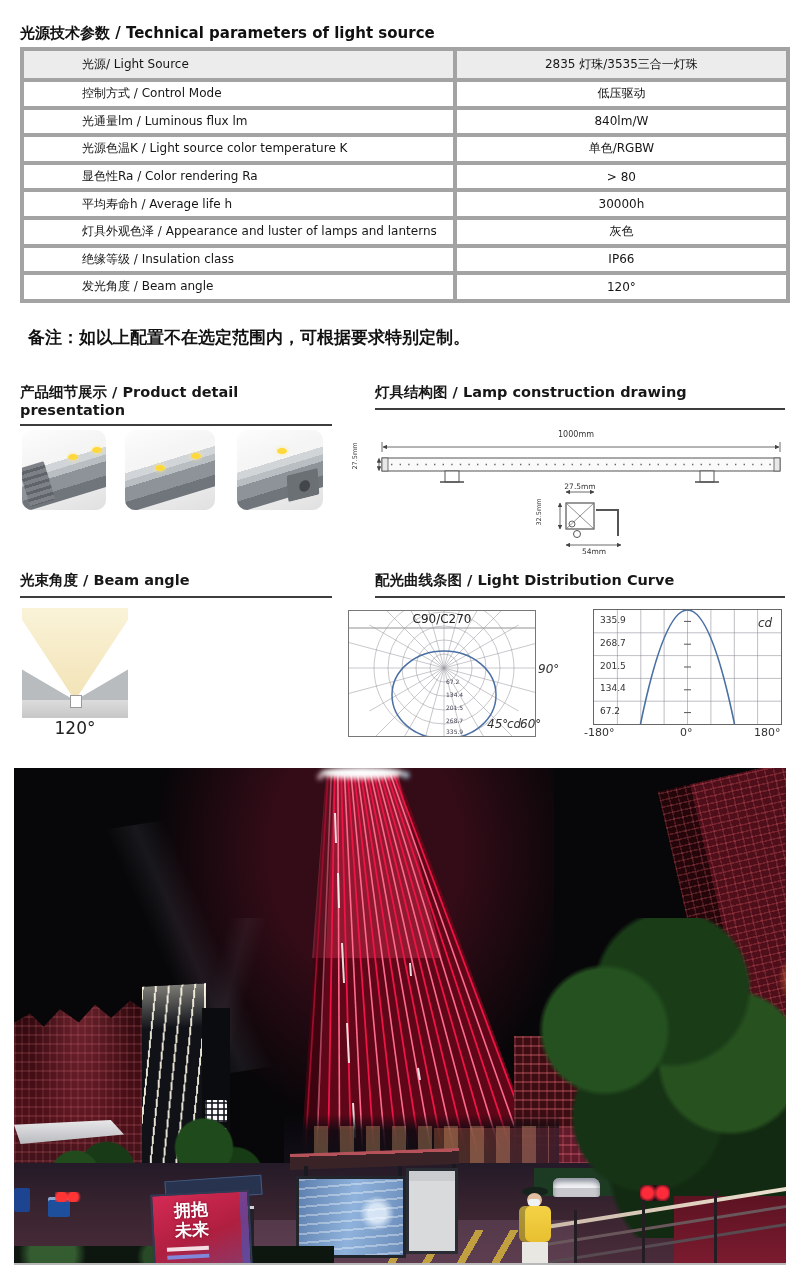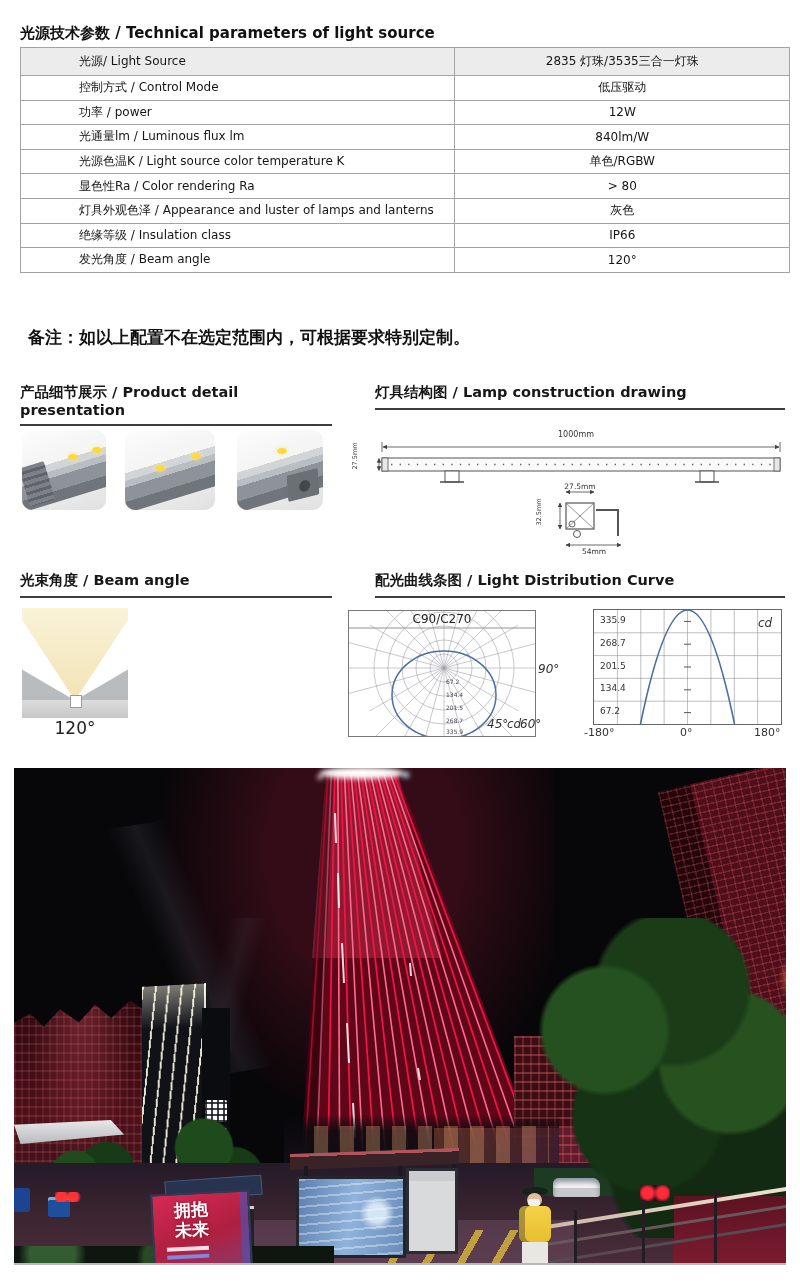--- a/index.html
+++ b/index.html
@@ -6,21 +6,21 @@
   .page{position:relative;width:800px;height:1288px;background:#ffffff;overflow:hidden;
         font-family:"DejaVu Sans","Liberation Sans",sans-serif;color:#1a1a1a;}
   .abs{position:absolute;}
   
   .doc-title{position:absolute;left:20px;top:14px;font-size:15px;font-weight:bold;color:#111;}
   .sec-hd{position:absolute;font-size:14.5px;font-weight:bold;color:#171717;
           padding-bottom:6px;border-bottom:2px solid #3d3d3d;}
   
   .spec-table{position:absolute;left:20px;top:47px;width:770px;border-collapse:collapse;
               font-size:12px;color:#161616;}
-  .spec-table td{border:1px solid #a3a3a3;height:23.6px;padding:0;margin-left:32px;}
+  .spec-table td{border:4px solid #a3a3a3;height:23.6px;padding:0;margin-left:32px;}
   .spec-table tr.hdr td{height:27px;background:#ececec;}
   .spec-table td.p{padding-left:58px;}
   .spec-table td.v{text-align:center;}
   .note{position:absolute;left:28px;top:326px;font-size:17px;font-weight:600;color:#111;}
   
   .thumb{position:absolute;top:430px;height:80px;border-radius:10px;overflow:hidden;
          background:linear-gradient(160deg,#fdfdfd,#ededed 65%,#e0e0e0);}
   .alu{position:absolute;left:-18%;top:26%;width:150%;height:58%;transform:rotate(-17deg);border-radius:3px;
        background:linear-gradient(180deg,#f5f5f5 0 16%,#d2d5d8 16% 32%,#b9bec3 32% 46%,#8d9399 46% 76%,#6f757b 76%);}
   .led{position:absolute;width:10px;height:6px;border-radius:50%;background:#ffd83c;box-shadow:0 0 4px #ffe98c;}
@@ -67,34 +67,34 @@
     <tbody>
       <tr class="hdr">
         <td class="p">光源/ Light Source</td>
         <td class="v">2835 灯珠/3535三合一灯珠</td>
         </tr>
       <tr>
         <td class="p">控制方式 / Control Mode</td>
         <td class="v">低压驱动</td>
         </tr>
       <tr>
-        <td class="p">功率 / power</td>
-        <td class="v">12W</td>
-        </tr>
-      <tr>
         <td class="p">光通量lm / Luminous flux lm</td>
         <td class="v">840lm/W</td>
         </tr>
       <tr>
         <td class="p">光源色温K / Light source color temperature K</td>
         <td class="v">单色/RGBW</td>
         </tr>
       <tr>
         <td class="p">显色性Ra / Color rendering Ra</td>
         <td class="v">&gt; 80</td>
+        </tr>
+      <tr>
+        <td class="p">平均寿命h / Average life h</td>
+        <td class="v">30000h</td>
         </tr>
       <tr>
         <td class="p">灯具外观色泽 / Appearance and luster of lamps and lanterns</td>
         <td class="v">灰色</td>
         </tr>
       <tr>
         <td class="p">绝缘等级 / Insulation class</td>
         <td class="v">IP66</td>
         </tr>
       <tr>

